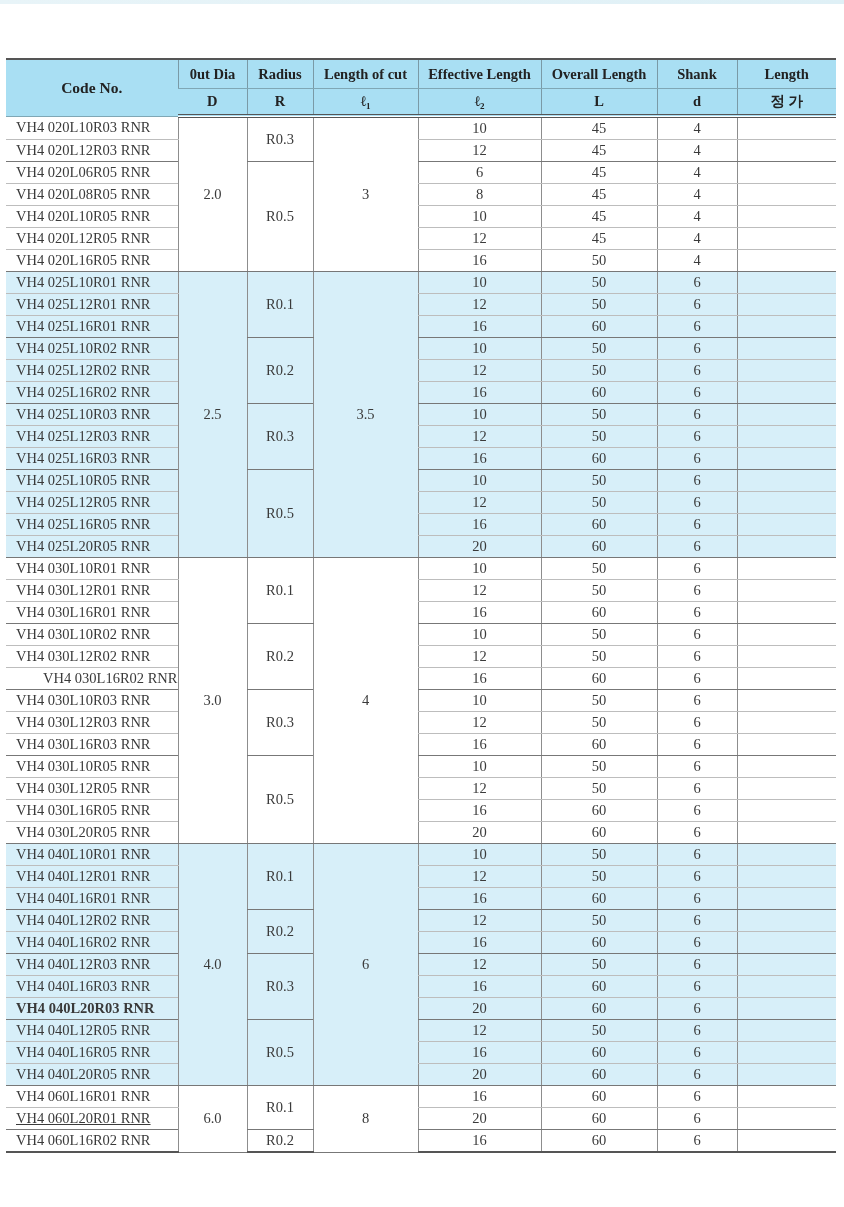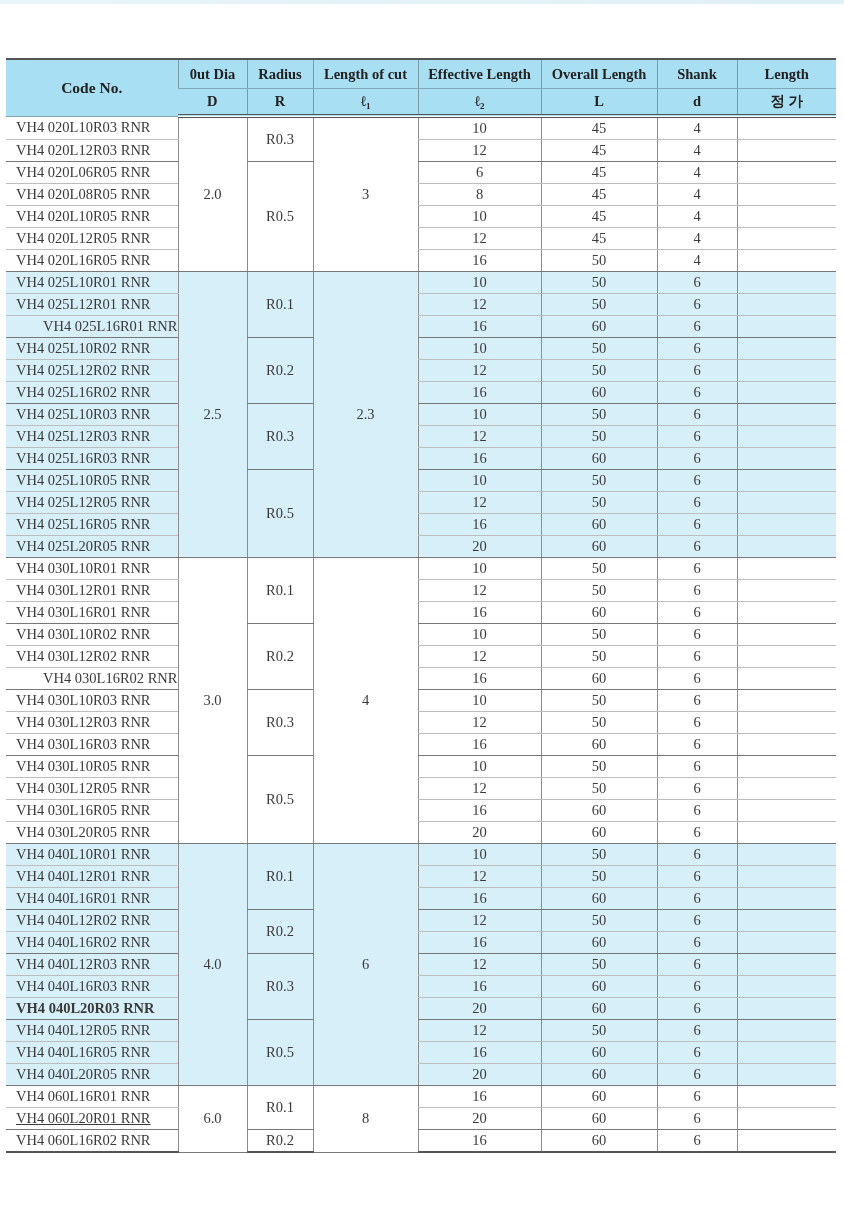--- a/index.html
+++ b/index.html
@@ -120,35 +120,35 @@
         <td class="code">VH4 020L16R05 RNR</td>
         <td>16</td>
         <td>50</td>
         <td>4</td>
         <td></td>
       </tr>
       <tr class="blue">
         <td class="code">VH4 025L10R01 RNR</td>
         <td class="span" rowspan="13">2.5</td>
         <td class="span" rowspan="3">R0.1</td>
-        <td class="span" rowspan="13">2.3</td>
+        <td class="span" rowspan="13">3.5</td>
         <td>10</td>
         <td>50</td>
         <td>6</td>
         <td></td>
       </tr>
       <tr class="blue">
         <td class="code">VH4 025L12R01 RNR</td>
         <td>12</td>
         <td>50</td>
         <td>6</td>
         <td></td>
       </tr>
       <tr class="blue">
-        <td class="code" style="border-bottom: 1px solid rgb(119, 119, 119); text-align: right;">VH4 025L16R01 RNR</td>
+        <td class="code" style="border-bottom: 1px solid rgb(119, 119, 119);">VH4 025L16R01 RNR</td>
         <td style="border-bottom: 1px solid rgb(119, 119, 119);">16</td>
         <td style="border-bottom: 1px solid rgb(119, 119, 119);">60</td>
         <td style="border-bottom: 1px solid rgb(119, 119, 119);">6</td>
         <td style="border-bottom: 1px solid rgb(119, 119, 119);"></td>
       </tr>
       <tr class="blue">
         <td class="code">VH4 025L10R02 RNR</td>
         <td class="span" rowspan="3">R0.2</td>
         <td>10</td>
         <td>50</td>

